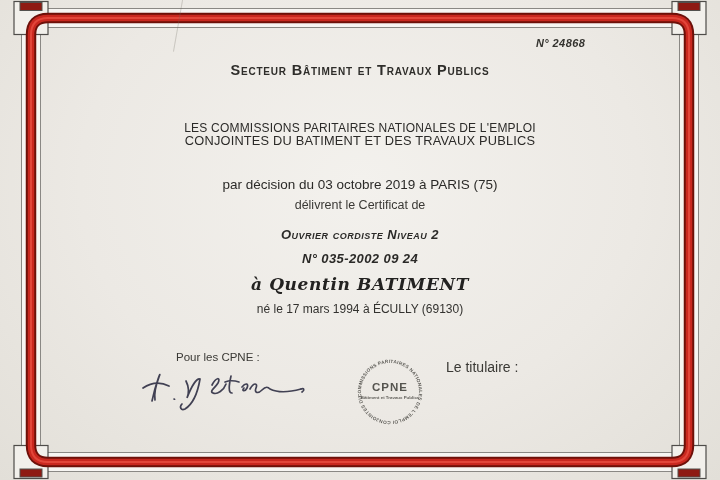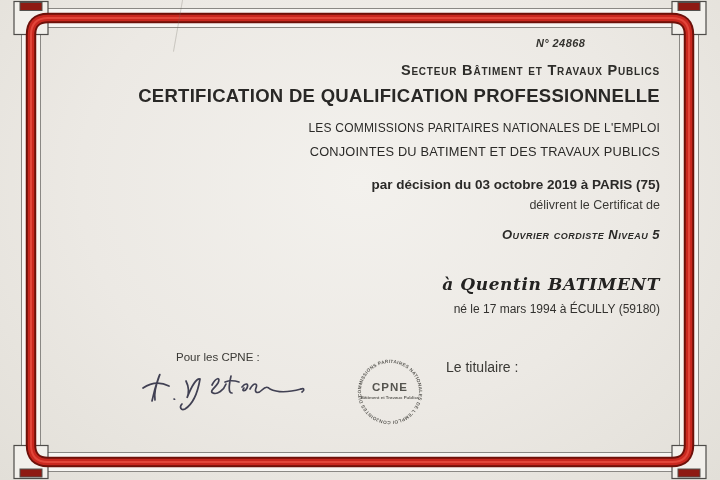--- a/index.html
+++ b/index.html
@@ -7,35 +7,35 @@
     width:720px;height:480px;overflow:hidden;
     font-family:"Liberation Sans", sans-serif;
     background:#e9e6e0;
   }
   .page{
     position:relative;width:720px;height:480px;
     background:radial-gradient(ellipse at 50% 38%, #f3f1ed 0%, #ece9e4 55%, #e2dfd8 100%);
   }
   .frame{position:absolute;left:0;top:0;}
   .content{position:absolute;left:0;top:0;width:720px;height:448px;color:#2b2a28;border-radius:20px;}
-  .ctr{position:absolute;left:60px;right:60px;text-align:right;white-space:nowrap;}
+  .ctr{position:absolute;left:60px;right:60px;text-align:center;white-space:nowrap;}
   .serial{
     position:absolute;left:536px;top:37px;
     font-size:11px;font-weight:bold;font-style:italic;letter-spacing:.4px;color:#34332f;
   }
   .sector{
     top:62px;font-size:14.5px;font-weight:bold;
     font-variant:small-caps;letter-spacing:.8px;color:#2e2d2a;
   }
   .title{
     top:85px;font-size:18.5px;font-weight:bold;letter-spacing:.3px;color:#292826;
   }
   .issuer1{top:121px;font-size:12px;letter-spacing:.2px;}
-  .issuer2{top:144px;font-size:12.8px;letter-spacing:.2px;}
-  .decision{top:177px;font-size:13.5px;font-weight:bold;}
+  .issuer2{top:133px;font-size:12.8px;letter-spacing:.2px;}
+  .decision{top:177px;font-size:13.5px;font-weight:normal;}
   .deliver{top:198px;font-size:12.5px;color:#3a3935;}
   .qualif{
     top:227px;font-size:13px;font-weight:bold;font-style:italic;
     font-variant:small-caps;letter-spacing:.5px;
   }
   .certnum{top:251px;font-size:13px;font-weight:bold;font-style:italic;letter-spacing:.4px;}
   .recipient{
     top:274px;font-family:"DejaVu Serif", serif;
     font-size:17px;font-weight:bold;font-style:italic;letter-spacing:.6px;color:#232221;
   }
@@ -85,35 +85,35 @@
     </g>
   </svg>
 
   <div class="crease"></div>
 
   <div class="content">
     <div class="serial">N° 24868</div>
 
     <div class="ctr sector">Secteur Bâtiment et Travaux Publics</div>
 
-    <div class="ctr title">CERTIFICATION DE QUALIFICATION PROFESSIONNELLE</div>
 
     <div class="ctr issuer1">LES COMMISSIONS PARITAIRES NATIONALES DE L'EMPLOI</div>
     <div class="ctr issuer2">CONJOINTES DU BATIMENT ET DES TRAVAUX PUBLICS</div>
 
     <div class="ctr decision">par décision du 03 octobre 2019 à PARIS (75)</div>
 
     <div class="ctr deliver">délivrent le Certificat de</div>
 
-    <div class="ctr qualif">Ouvrier cordiste Niveau 5</div>
+    <div class="ctr qualif">Ouvrier cordiste Niveau 2</div>
 
+    <div class="ctr certnum">N° 035-2002 09 24</div>
 
     <div class="ctr recipient">à Quentin BATIMENT</div>
 
-    <div class="ctr birth">né le 17 mars 1994 à ÉCULLY (59180)</div>
+    <div class="ctr birth">né le 17 mars 1994 à ÉCULLY (69130)</div>
 
     <div class="cpne-label">Pour les CPNE :</div>
 
     <svg class="signature" width="178" height="60" viewBox="0 0 178 60">
       <g fill="none" stroke="#2a2a40" stroke-width="1.7" stroke-linecap="round" opacity="0.88">
         <path d="M14 46 C18 27 24 14 21 22 C18 30 16 39 17 45"></path>
         <path d="M5 33 C14 27 23 27 31 31"></path>
         <path d="M36 44 l0.6 0.2"></path>
         <path d="M48 26 C51 32 51 38 49 43 C54 30 59 23 62 24 C60 36 55 49 47 54 C43 56 41 52 44 49"></path>
         <path d="M74 30 C78 22 83 22 80 28 C77 33 71 36 75 38 C79 40 86 35 88 29"></path>

